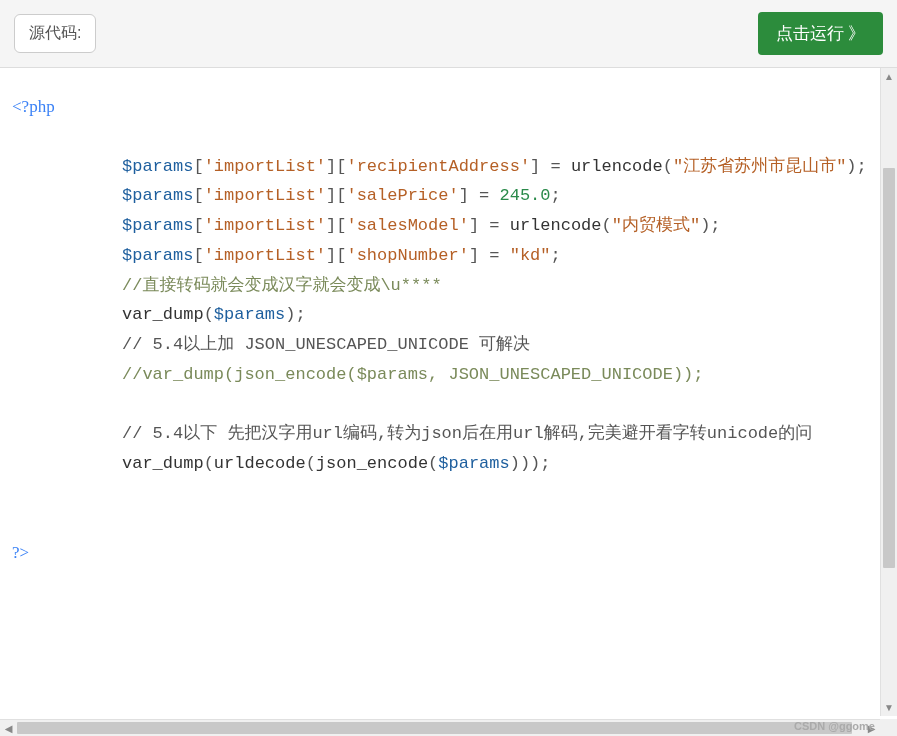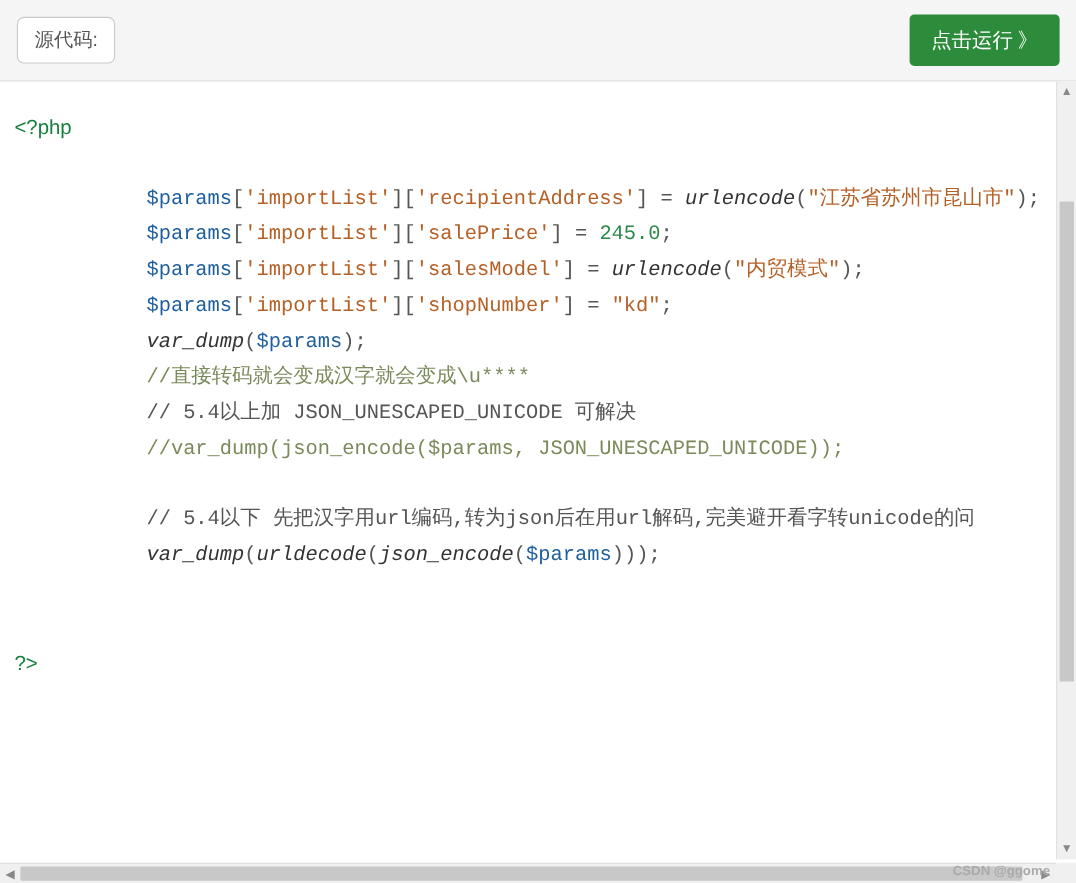--- a/index.html
+++ b/index.html
@@ -50,28 +50,28 @@
       padding: 24px 12px 24px 12px;
       overflow: auto;
       height: calc(100% - 18px);
       font-family: "Courier New", Consolas, monospace;
       font-size: 17px;
       line-height: 1.75;
       white-space: nowrap;
     }
     .line { display: block; white-space: pre; }
     .indent { display: inline-block; width: 110px; }
-    .tag { color: #15803d; font-family: Liberation Sans, sans-serif; }
+    .tag { color: #3b82f6; font-family: Liberation Serif, serif; }
     .var { color: #1e5f9e; }
     .bracket { color: #555; }
     .str { color: #b56026; }
     .dstr { color: #b56026; }
     .op { color: #555; }
     .num { color: #2a8a4a; }
-    .plain { color: #333; font-style: italic; }
+    .plain { color: #333; }
     .comment { color: #7a8a5a; }
     .comment-dark { color: #555; }
     .scrollbar-v {
       position: absolute;
       right: 0;
       top: 0;
       bottom: 20px;
       width: 17px;
       background: #f0f0f0;
       border-left: 1px solid #e0e0e0;
@@ -156,22 +156,22 @@
 
 <div class="code-container">
   <div class="code-scroll">
     <span class="line tag">&lt;?php</span>
     <span class="line">&nbsp;</span>
     <div id="code-lines">
         <span class="line"><span class="indent"></span><span class="var">$params</span><span class="bracket">[</span><span class="str">'importList'</span><span class="bracket">]</span><span class="bracket">[</span><span class="str">'recipientAddress'</span><span class="bracket">]</span><span class="op"> = </span><span class="plain">urlencode</span><span class="bracket">(</span><span class="dstr">"江苏省苏州市昆山市"</span><span class="bracket">)</span><span class="bracket">;</span></span>
         <span class="line"><span class="indent"></span><span class="var">$params</span><span class="bracket">[</span><span class="str">'importList'</span><span class="bracket">]</span><span class="bracket">[</span><span class="str">'salePrice'</span><span class="bracket">]</span><span class="op"> = </span><span class="num">245.0</span><span class="bracket">;</span></span>
         <span class="line"><span class="indent"></span><span class="var">$params</span><span class="bracket">[</span><span class="str">'importList'</span><span class="bracket">]</span><span class="bracket">[</span><span class="str">'salesModel'</span><span class="bracket">]</span><span class="op"> = </span><span class="plain">urlencode</span><span class="bracket">(</span><span class="dstr">"内贸模式"</span><span class="bracket">)</span><span class="bracket">;</span></span>
         <span class="line"><span class="indent"></span><span class="var">$params</span><span class="bracket">[</span><span class="str">'importList'</span><span class="bracket">]</span><span class="bracket">[</span><span class="str">'shopNumber'</span><span class="bracket">]</span><span class="op"> = </span><span class="dstr">"kd"</span><span class="bracket">;</span></span>
+        <span class="line"><span class="indent"></span><span class="comment">//直接转码就会变成汉字就会变成\u****</span></span>
         <span class="line"><span class="indent"></span><span class="plain">var_dump</span><span class="bracket">(</span><span class="var">$params</span><span class="bracket">)</span><span class="bracket">;</span></span>
-        <span class="line"><span class="indent"></span><span class="comment">//直接转码就会变成汉字就会变成\u****</span></span>
         <span class="line"><span class="indent"></span><span class="comment-dark">// 5.4以上加 JSON_UNESCAPED_UNICODE 可解决</span></span>
         <span class="line"><span class="indent"></span><span class="comment">//var_dump(json_encode($params, JSON_UNESCAPED_UNICODE));</span></span>
         <span class="line"><span class="indent"></span>&nbsp;</span>
         <span class="line"><span class="indent"></span><span class="comment-dark">// 5.4以下 先把汉字用url编码,转为json后在用url解码,完美避开看字转unicode的问</span></span>
         <span class="line"><span class="indent"></span><span class="plain">var_dump</span><span class="bracket">(</span><span class="plain">urldecode</span><span class="bracket">(</span><span class="plain">json_encode</span><span class="bracket">(</span><span class="var">$params</span><span class="bracket">)))</span><span class="bracket">;</span></span>
       </div>
     <span class="line">&nbsp;</span>
     <span class="line">&nbsp;</span>
     <span class="line tag">?&gt;</span>
   </div>

